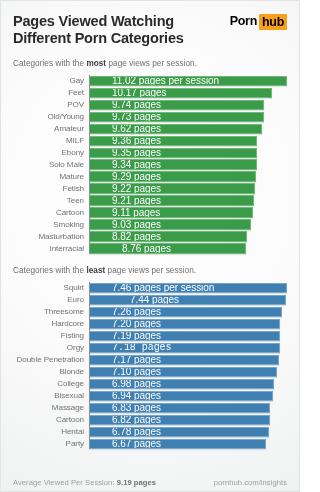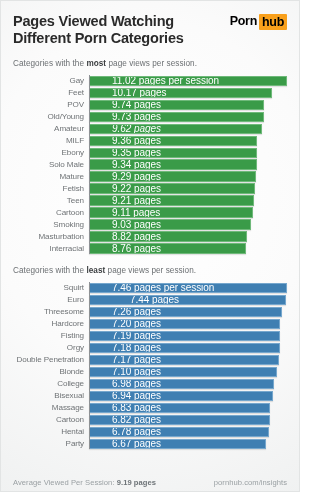--- a/index.html
+++ b/index.html
@@ -210,21 +210,21 @@
             <div class="row-label">Old/Young</div>
             <div class="bar-wrap">
               <div class="bar bar-green" style="width: 88.294%;">
                 <span class="bar-value">9.73 pages</span>
               </div>
             </div>
           </div>
           <div class="row">
             <div class="row-label">Amateur</div>
             <div class="bar-wrap">
-              <div class="bar bar-green" style="width: 87.2958%; font-style: italic;">
+              <div class="bar bar-green" style="width: 87.2958%;">
                 <span class="bar-value">9.62 pages</span>
               </div>
             </div>
           </div>
           <div class="row">
             <div class="row-label">MILF</div>
             <div class="bar-wrap">
               <div class="bar bar-green" style="width: 84.9365%;">
                 <span class="bar-value">9.36 pages</span>
               </div>
@@ -290,21 +290,21 @@
             <div class="row-label">Masturbation</div>
             <div class="bar-wrap">
               <div class="bar bar-green" style="width: 80.0363%;">
                 <span class="bar-value">8.82 pages</span>
               </div>
             </div>
           </div>
           <div class="row">
             <div class="row-label">Interracial</div>
             <div class="bar-wrap">
-              <div class="bar bar-green" style="width: 79.4918%;">
+              <div class="bar bar-green" style="width: 79.4918%; padding-left: 10px;">
                 <span class="bar-value">8.76 pages</span>
               </div>
             </div>
           </div>
         </div>
       <div class="axis-line"></div>
     </div>
   </div>
 
   <div class="section">
@@ -349,21 +349,21 @@
             <div class="row-label">Fisting</div>
             <div class="bar-wrap">
               <div class="bar bar-blue" style="width: 96.3807%;">
                 <span class="bar-value">7.19 pages</span>
               </div>
             </div>
           </div>
           <div class="row">
             <div class="row-label">Orgy</div>
             <div class="bar-wrap">
-              <div class="bar bar-blue" style="width: 96.2466%;">
+              <div class="bar bar-blue" style="width: 96.2466%; font-family: Liberation Mono, monospace;">
                 <span class="bar-value">7.18 pages</span>
               </div>
             </div>
           </div>
           <div class="row">
             <div class="row-label">Double Penetration</div>
             <div class="bar-wrap">
               <div class="bar bar-blue" style="width: 96.1126%;">
                 <span class="bar-value">7.17 pages</span>
               </div>

